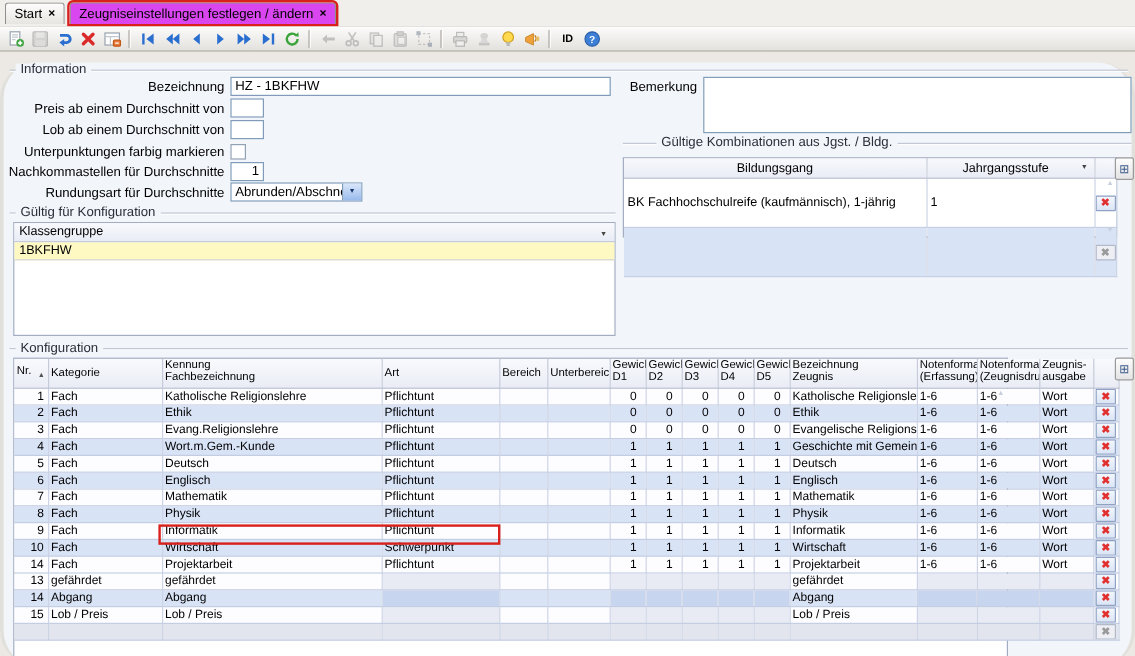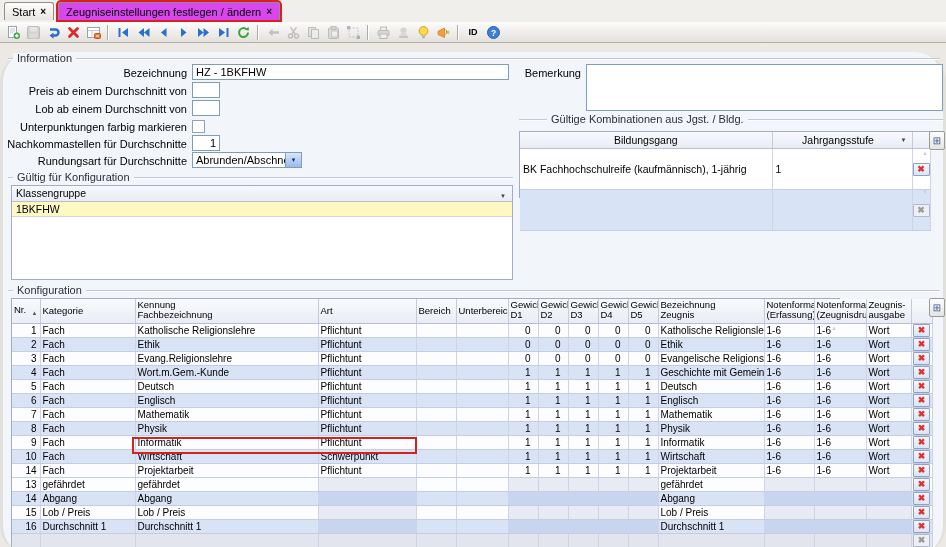--- a/index.html
+++ b/index.html
@@ -649,38 +649,20 @@
               <td class="c-d dc"></td>
               <td class="c-d dc"></td>
               <td class="c-d dc"></td>
               <td class="c-bez">Lob / Preis</td>
               <td class="c-nfe dc"></td>
               <td class="c-nfd dc"></td>
               <td class="c-aus dc"></td>
               <td class="c-del"><span class="xbtn">✖</span></td>
             </tr>
 
-            <tr class="r-even t-meta">
-              <td class="c-nr">16</td>
-              <td class="c-kat">Durchschnitt 1</td>
-              <td class="c-ken">Durchschnitt 1</td>
-              <td class="c-art dc"></td>
-              <td class="c-ber"></td>
-              <td class="c-ub"></td>
-              <td class="c-d dc"></td>
-              <td class="c-d dc"></td>
-              <td class="c-d dc"></td>
-              <td class="c-d dc"></td>
-              <td class="c-d dc"></td>
-              <td class="c-bez">Durchschnitt 1</td>
-              <td class="c-nfe dc"></td>
-              <td class="c-nfd dc"></td>
-              <td class="c-aus dc"></td>
-              <td class="c-del"><span class="xbtn">✖</span></td>
-            </tr>
 
             <tr class="r-odd t-empty">
               <td class="c-nr"></td>
               <td class="c-kat"></td>
               <td class="c-ken"></td>
               <td class="c-art dc"></td>
               <td class="c-ber"></td>
               <td class="c-ub"></td>
               <td class="c-d dc"></td>
               <td class="c-d dc"></td>

